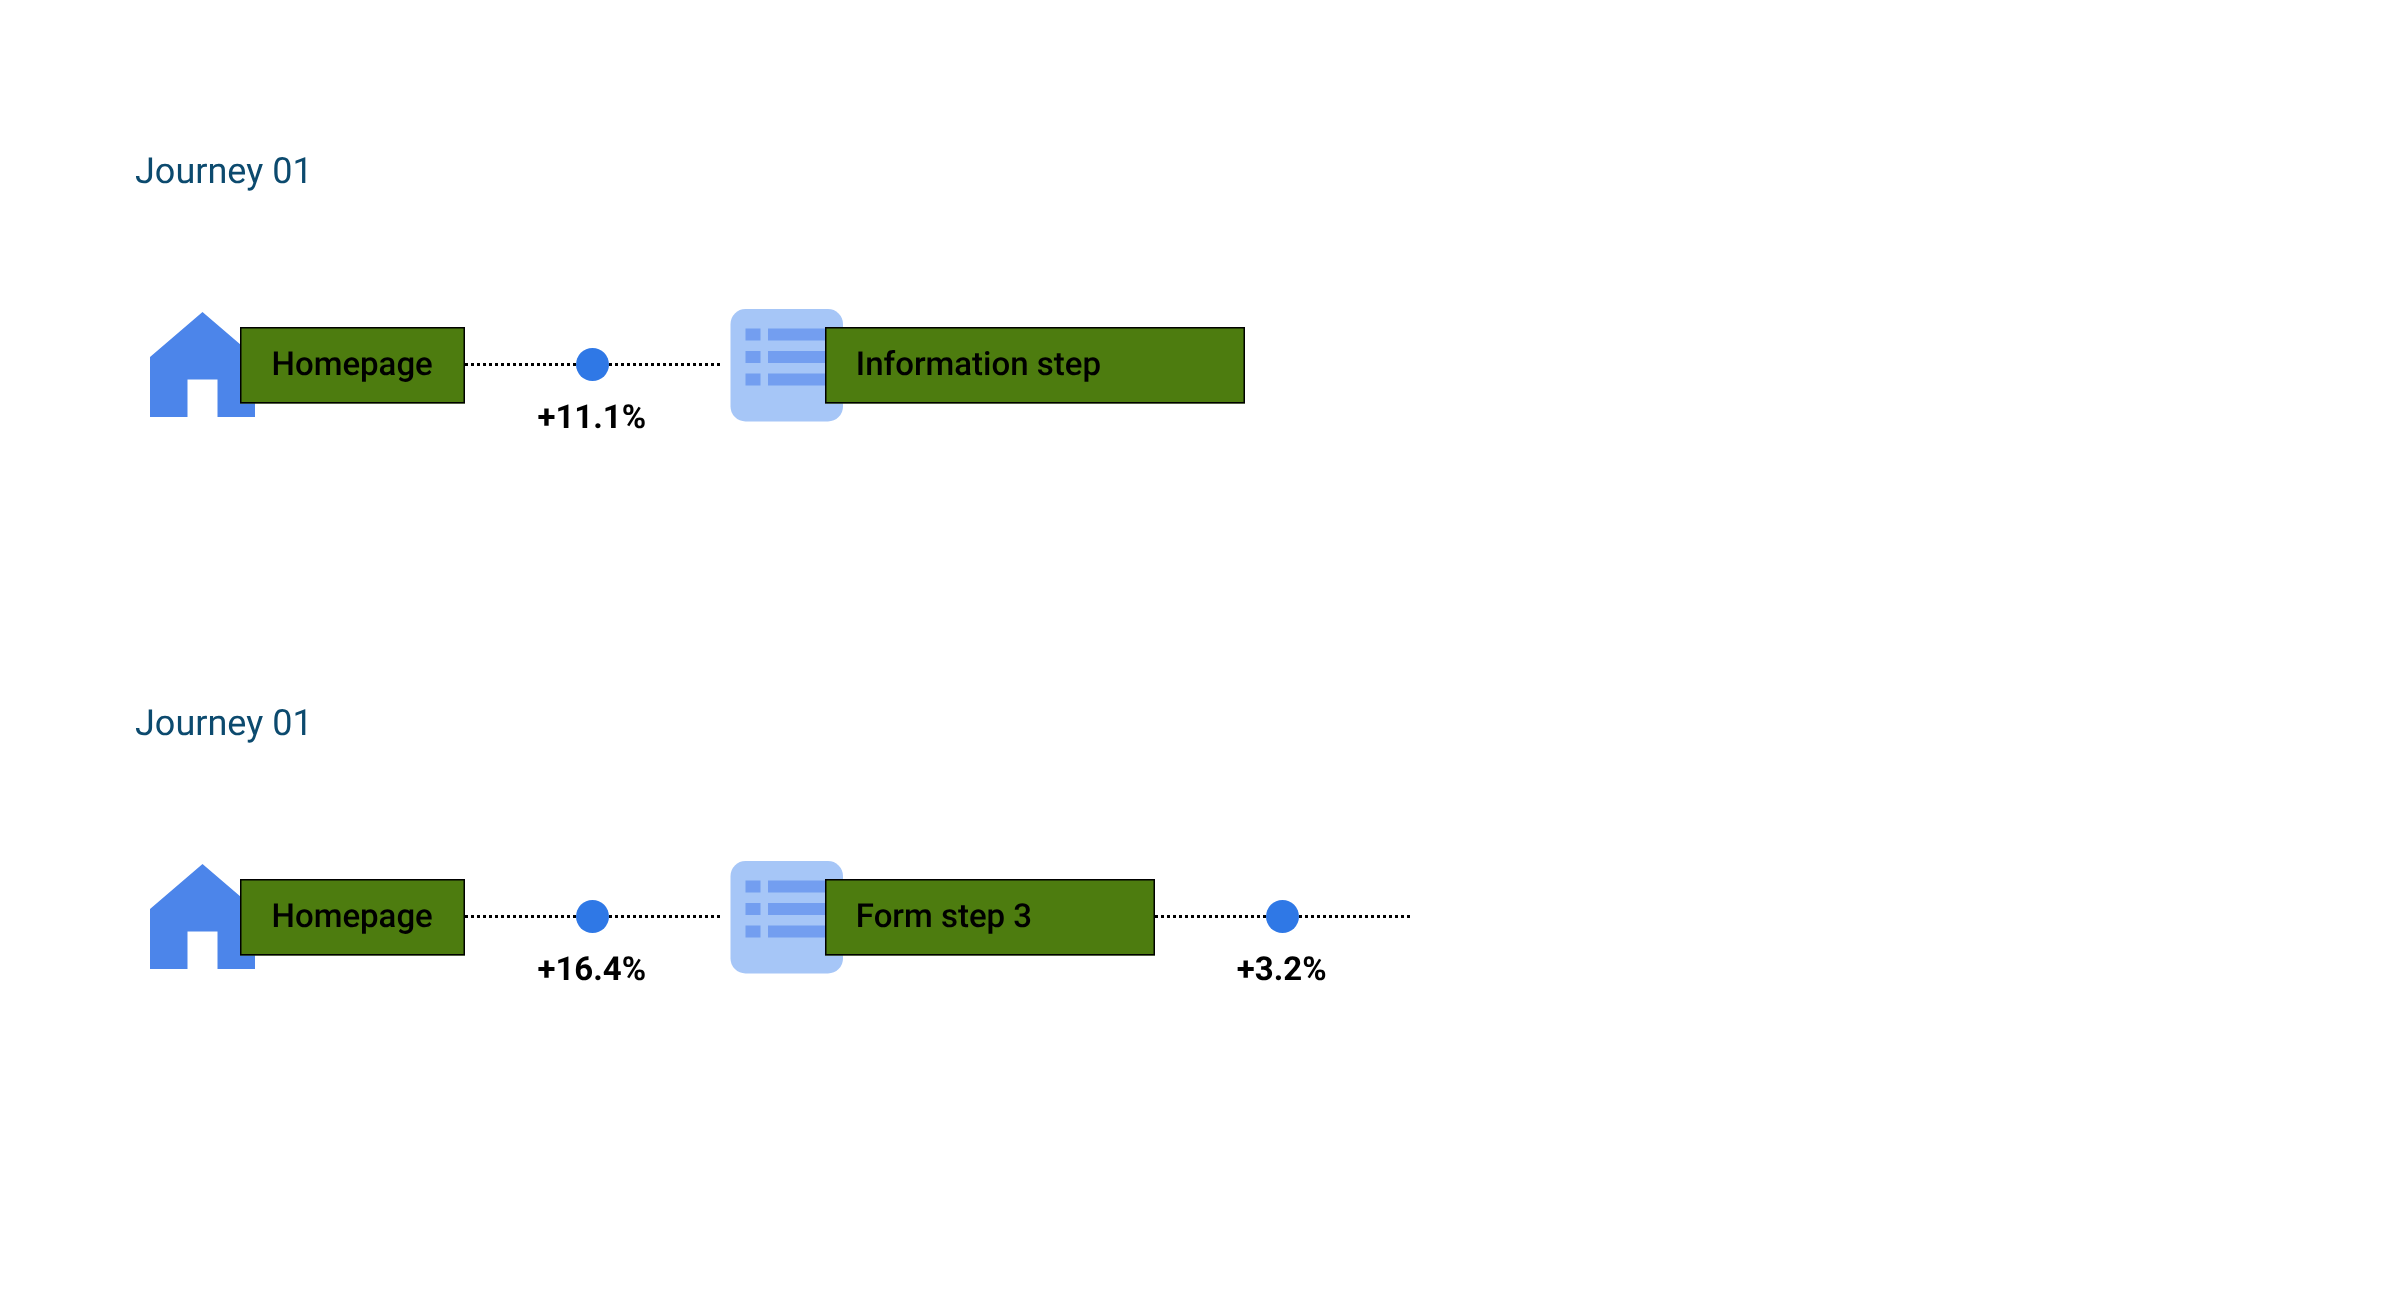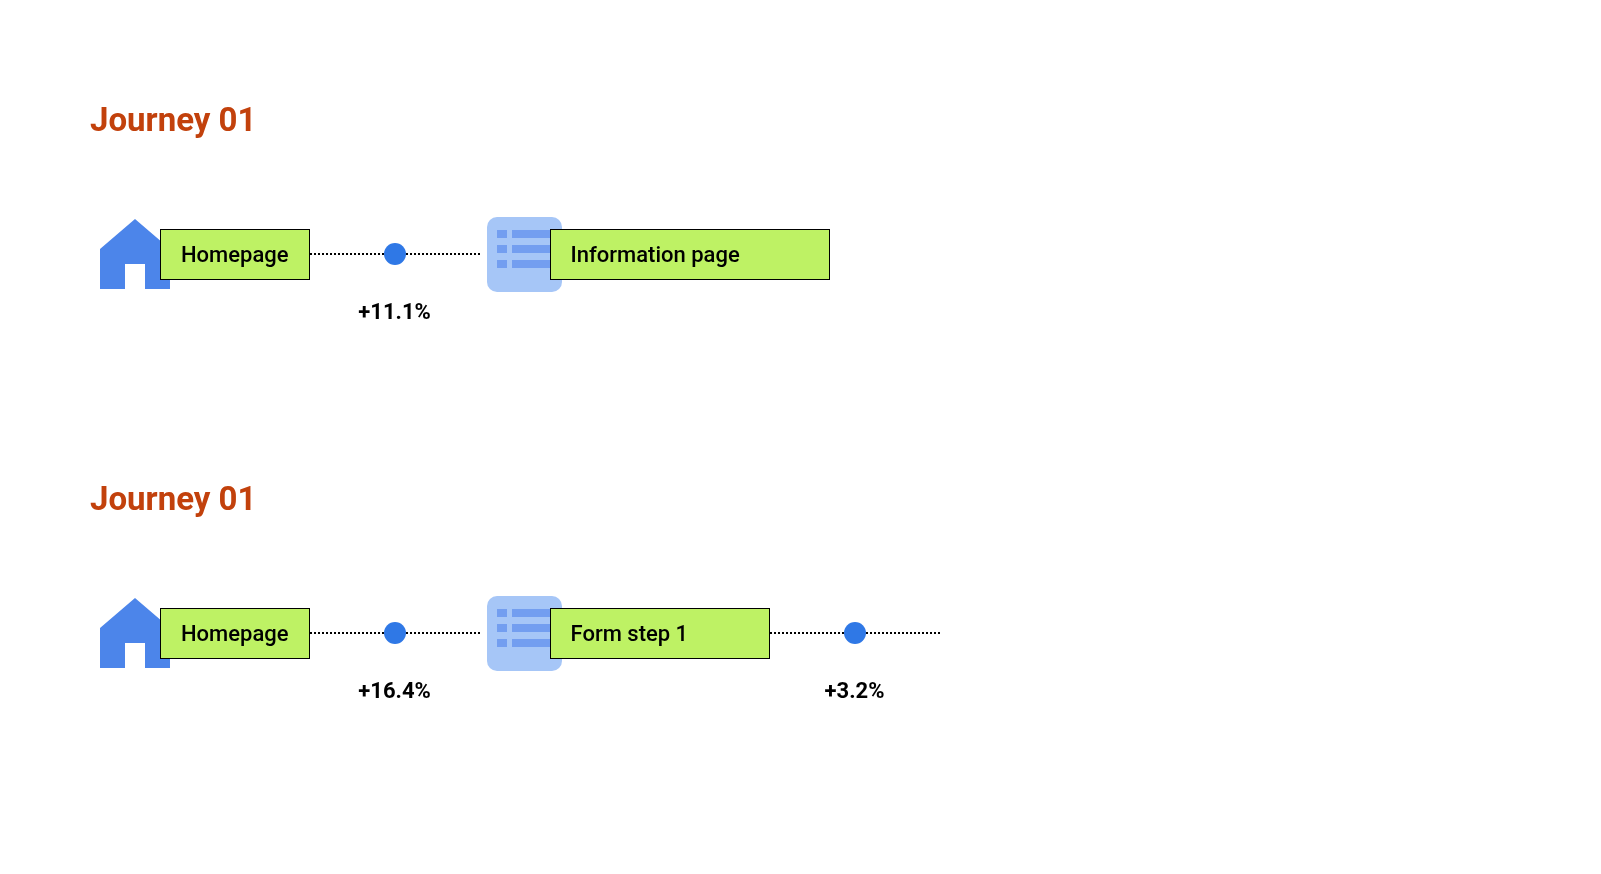--- a/index.html
+++ b/index.html
@@ -7,24 +7,24 @@
       font-family: -apple-system, BlinkMacSystemFont, "Segoe UI", Roboto, Arial, sans-serif;
       background: #ffffff;
       width: 1601px;
       height: 874px;
       padding: 100px 90px;
     }
     .journey {
       margin-bottom: 180px;
     }
     .journey-title {
-      font-size: 33px;
-      font-weight: 700;
+      font-size: 24px;
+      font-weight: 400;
       margin-bottom: 70px;
-      color: #c2410c;
+      color: #0c4a6e;
     }
     .flow {
       display: flex;
       align-items: center;
       position: relative;
     }
     .step {
       position: relative;
       display: flex;
       align-items: center;
@@ -32,21 +32,21 @@
     .icon-wrap {
       width: 90px;
       height: 90px;
       display: flex;
       align-items: center;
       justify-content: center;
       flex-shrink: 0;
     }
     .label-box {
       border: 1px solid #000;
-      background: #bef264;
+      background: #4d7c0f;
       padding: 12px 20px;
       font-size: 22px;
       font-weight: 500;
       white-space: nowrap;
       margin-left: -20px;
       z-index: 2;
       position: relative;
     }
     .connector {
       display: flex;
@@ -71,21 +71,21 @@
       height: 22px;
       border-radius: 50%;
       background: #2f78e6;
       position: relative;
       z-index: 2;
     }
     .change-label {
       font-size: 22px;
       font-weight: 700;
       position: absolute;
-      top: 90px;
+      top: 68px;
       width: 100%;
       text-align: center;
     }
     
     .home-icon {
       width: 80px;
       height: 80px;
     }
     
     .list-icon {
@@ -125,21 +125,21 @@
         <svg class="list-icon" viewBox="0 0 85 85">
           <rect x="5" y="5" width="75" height="75" rx="10" fill="#a6c6f7"></rect>
           <rect x="15" y="18" width="10" height="8" fill="#739ef0"></rect>
           <rect x="30" y="18" width="40" height="8" fill="#739ef0"></rect>
           <rect x="15" y="33" width="10" height="8" fill="#739ef0"></rect>
           <rect x="30" y="33" width="40" height="8" fill="#739ef0"></rect>
           <rect x="15" y="48" width="10" height="8" fill="#739ef0"></rect>
           <rect x="30" y="48" width="40" height="8" fill="#739ef0"></rect>
         </svg>
       </div>
-      <div class="label-box" style="min-width:280px">Information page</div>
+      <div class="label-box" style="min-width:280px">Information step</div>
     </div>
 
   </div>
 </div>
 
 <div class="journey">
   <div class="journey-title">Journey 01</div>
   <div class="flow">
 
     <div class="step">
@@ -162,21 +162,21 @@
         <svg class="list-icon" viewBox="0 0 85 85">
           <rect x="5" y="5" width="75" height="75" rx="10" fill="#a6c6f7"></rect>
           <rect x="15" y="18" width="10" height="8" fill="#739ef0"></rect>
           <rect x="30" y="18" width="40" height="8" fill="#739ef0"></rect>
           <rect x="15" y="33" width="10" height="8" fill="#739ef0"></rect>
           <rect x="30" y="33" width="40" height="8" fill="#739ef0"></rect>
           <rect x="15" y="48" width="10" height="8" fill="#739ef0"></rect>
           <rect x="30" y="48" width="40" height="8" fill="#739ef0"></rect>
         </svg>
       </div>
-      <div class="label-box" style="min-width:220px">Form step 1</div>
+      <div class="label-box" style="min-width:220px">Form step 3</div>
     </div>
 
     <div class="connector">
       <div class="dotted-line"></div>
       <div class="dot"></div>
       <div class="change-label">+3.2%</div>
     </div>
 
 
   </div>

